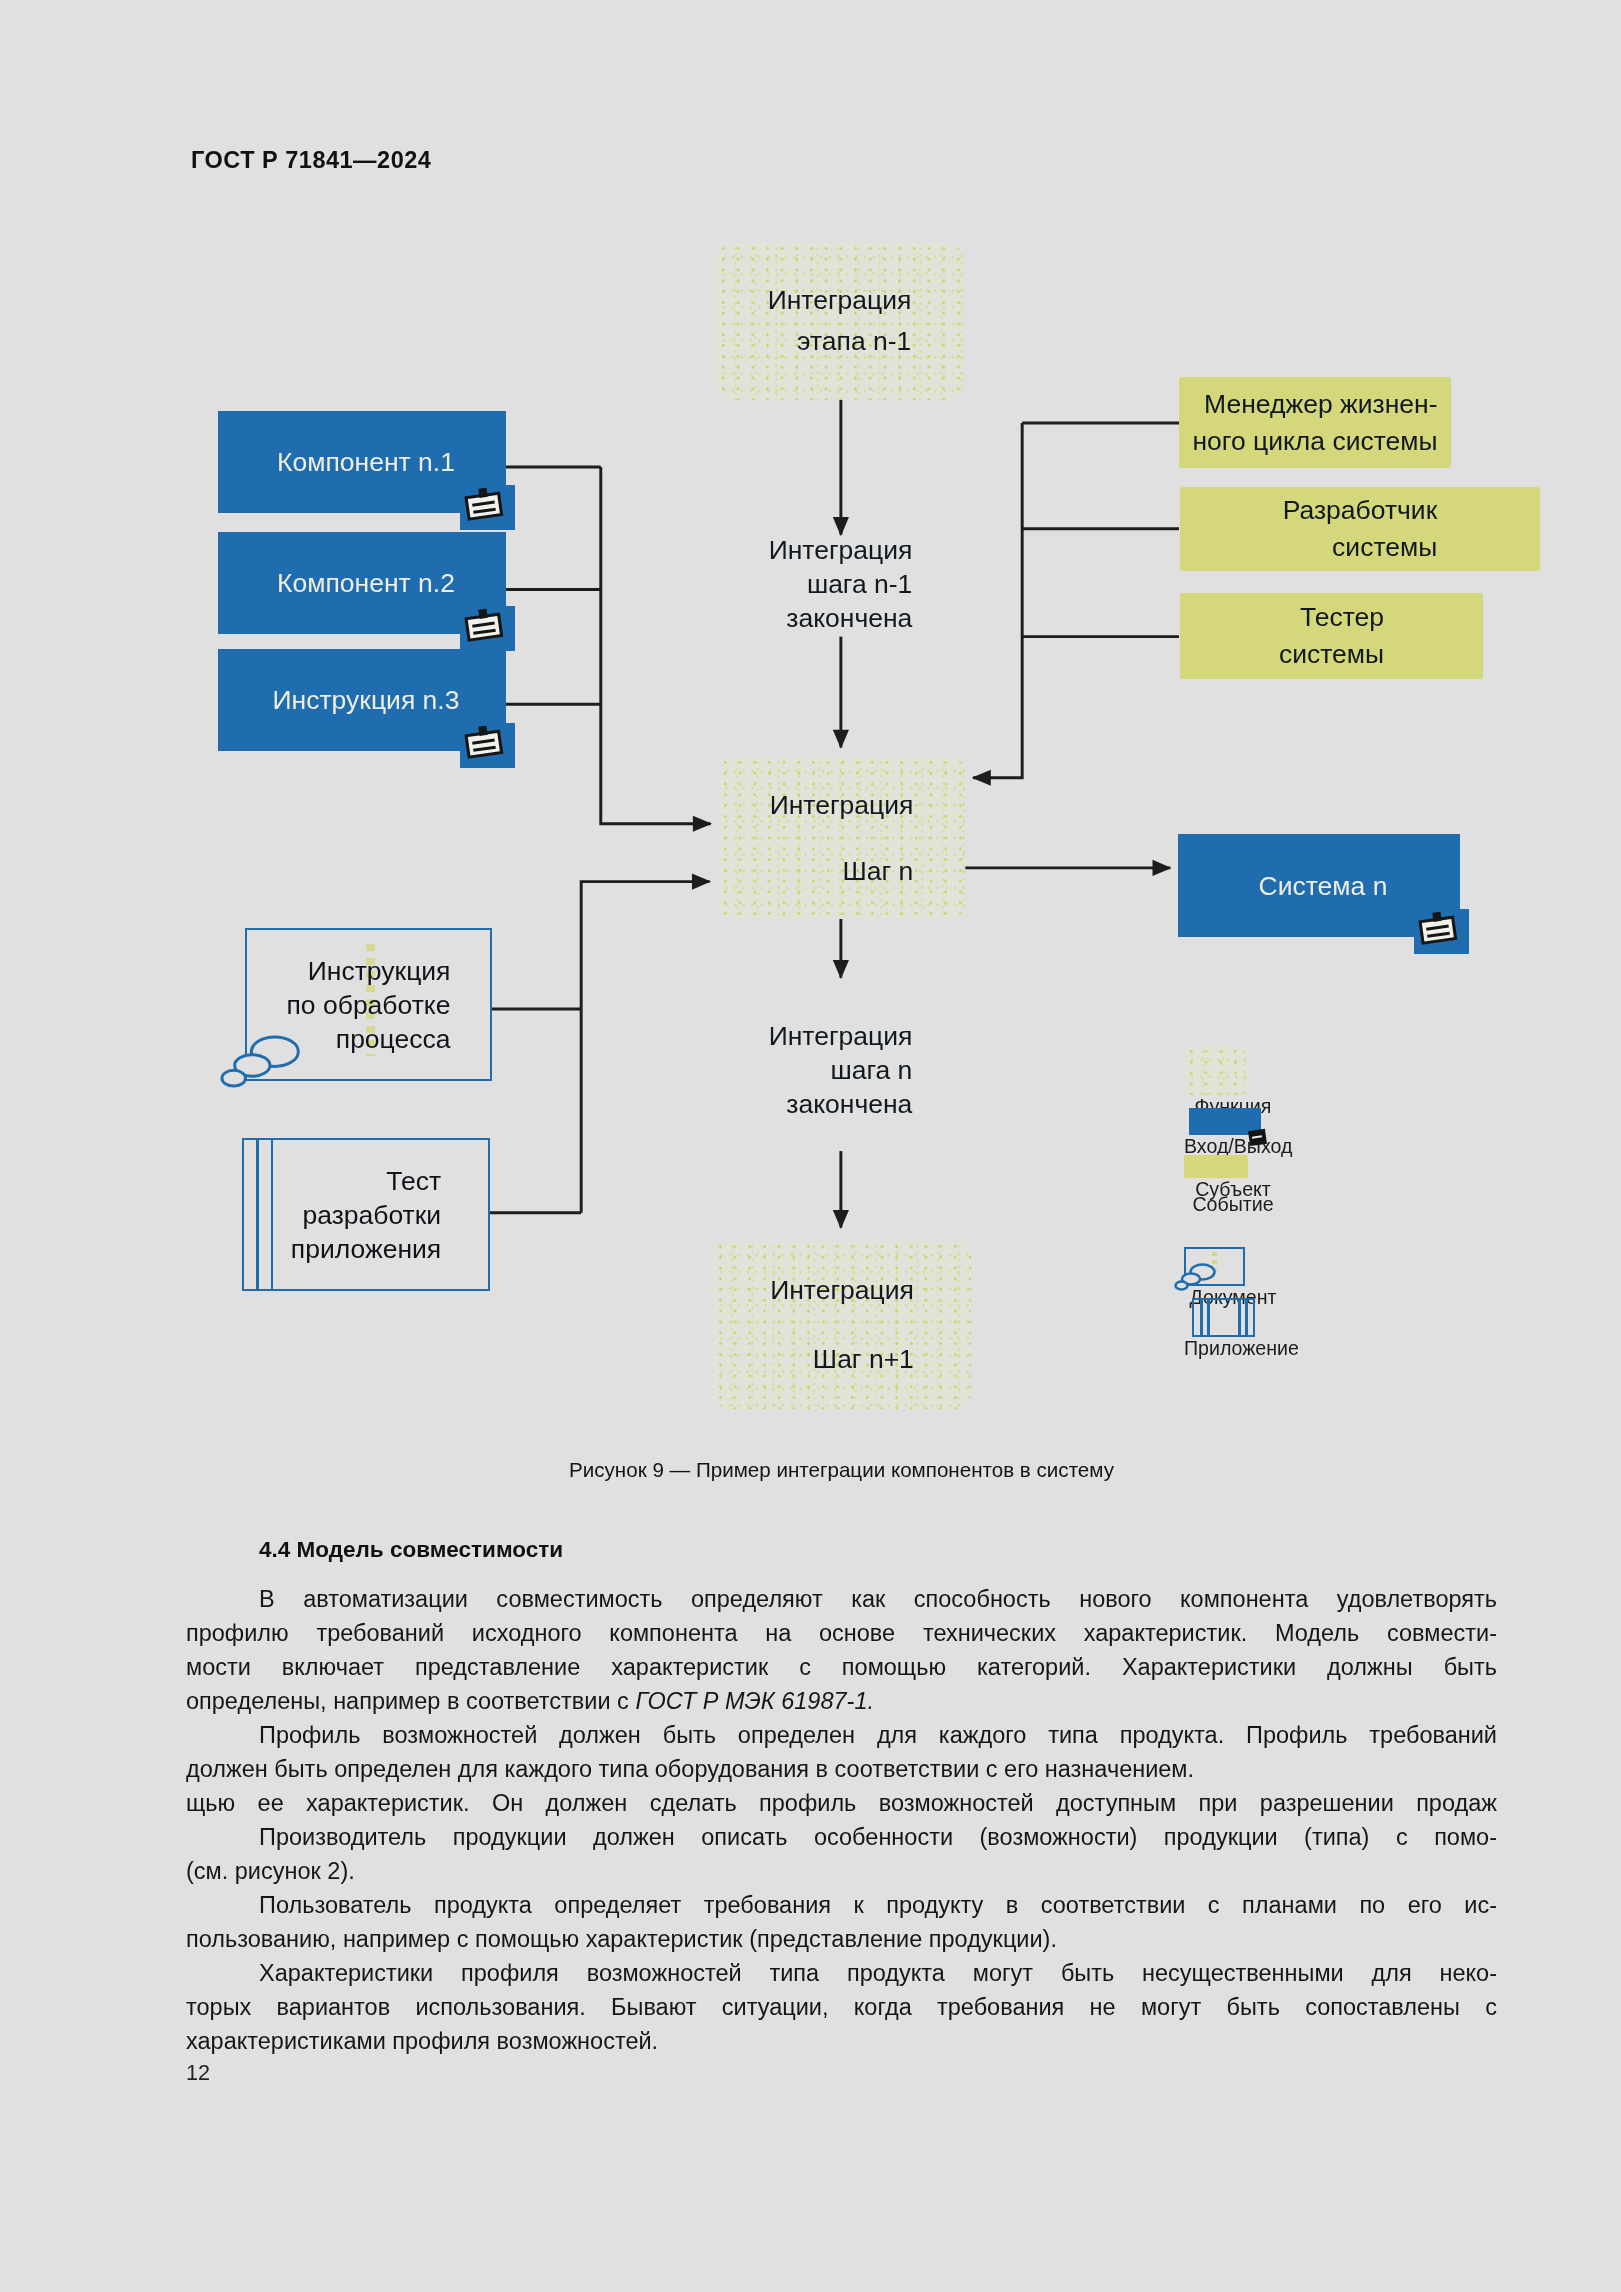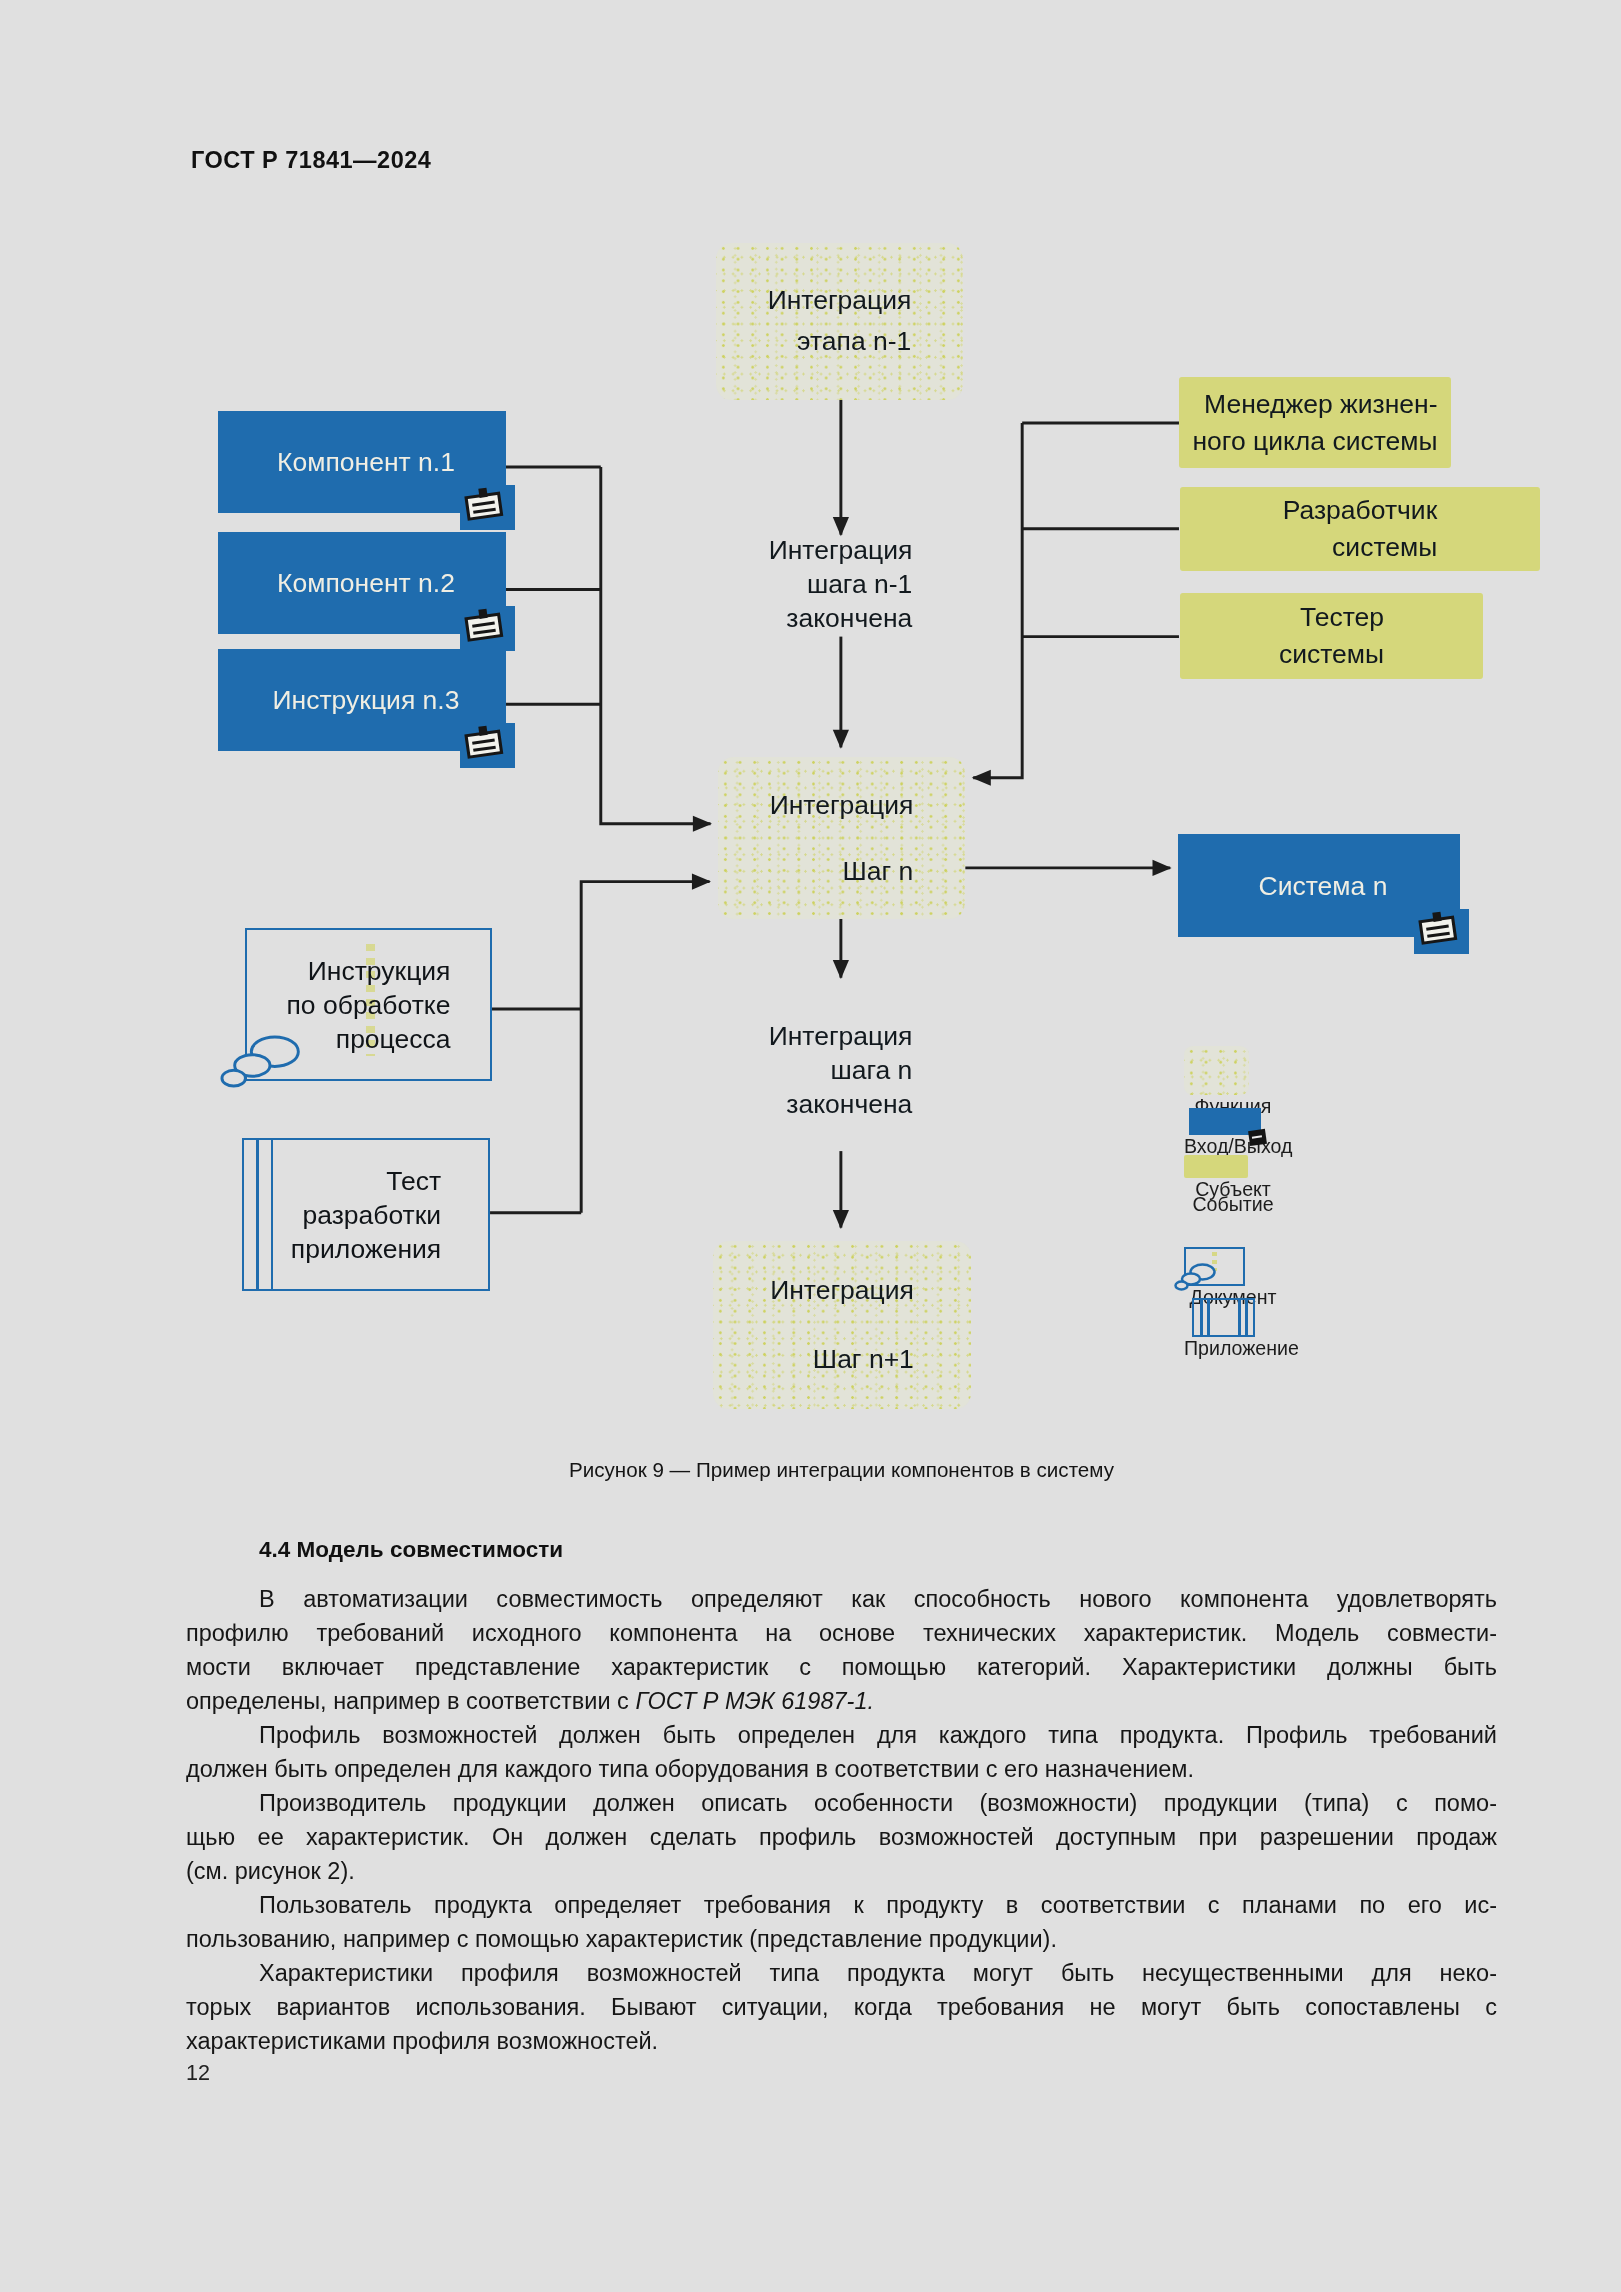--- a/index.html
+++ b/index.html
@@ -264,22 +264,22 @@
           <div class="pline first">В автоматизации совместимость определяют как способность нового компонента удовлетворять</div>
           <div class="pline">профилю требований исходного компонента на основе технических характеристик. Модель совмести-</div>
           <div class="pline">мости включает представление характеристик с помощью категорий. Характеристики должны быть</div>
           <div class="pline last">определены, например в соответствии с <i>ГОСТ Р МЭК 61987-1.</i></div>
         </div>
         <div class="para">
           <div class="pline first">Профиль возможностей должен быть определен для каждого типа продукта. Профиль требований</div>
           <div class="pline last">должен быть определен для каждого типа оборудования в соответствии с его назначением.</div>
         </div>
         <div class="para">
+          <div class="pline">щью ее характеристик. Он должен сделать профиль возможностей доступным при разрешении продаж</div>
           <div class="pline first">Производитель продукции должен описать особенности (возможности) продукции (типа) с помо-</div>
-          <div class="pline">щью ее характеристик. Он должен сделать профиль возможностей доступным при разрешении продаж</div>
           <div class="pline last">(см. рисунок 2).</div>
         </div>
         <div class="para">
           <div class="pline first">Пользователь продукта определяет требования к продукту в соответствии с планами по его ис-</div>
           <div class="pline last">пользованию, например с помощью характеристик (представление продукции).</div>
         </div>
         <div class="para">
           <div class="pline first">Характеристики профиля возможностей типа продукта могут быть несущественными для неко-</div>
           <div class="pline">торых вариантов использования. Бывают ситуации, когда требования не могут быть сопоставлены с</div>
           <div class="pline last">характеристиками профиля возможностей.</div>

